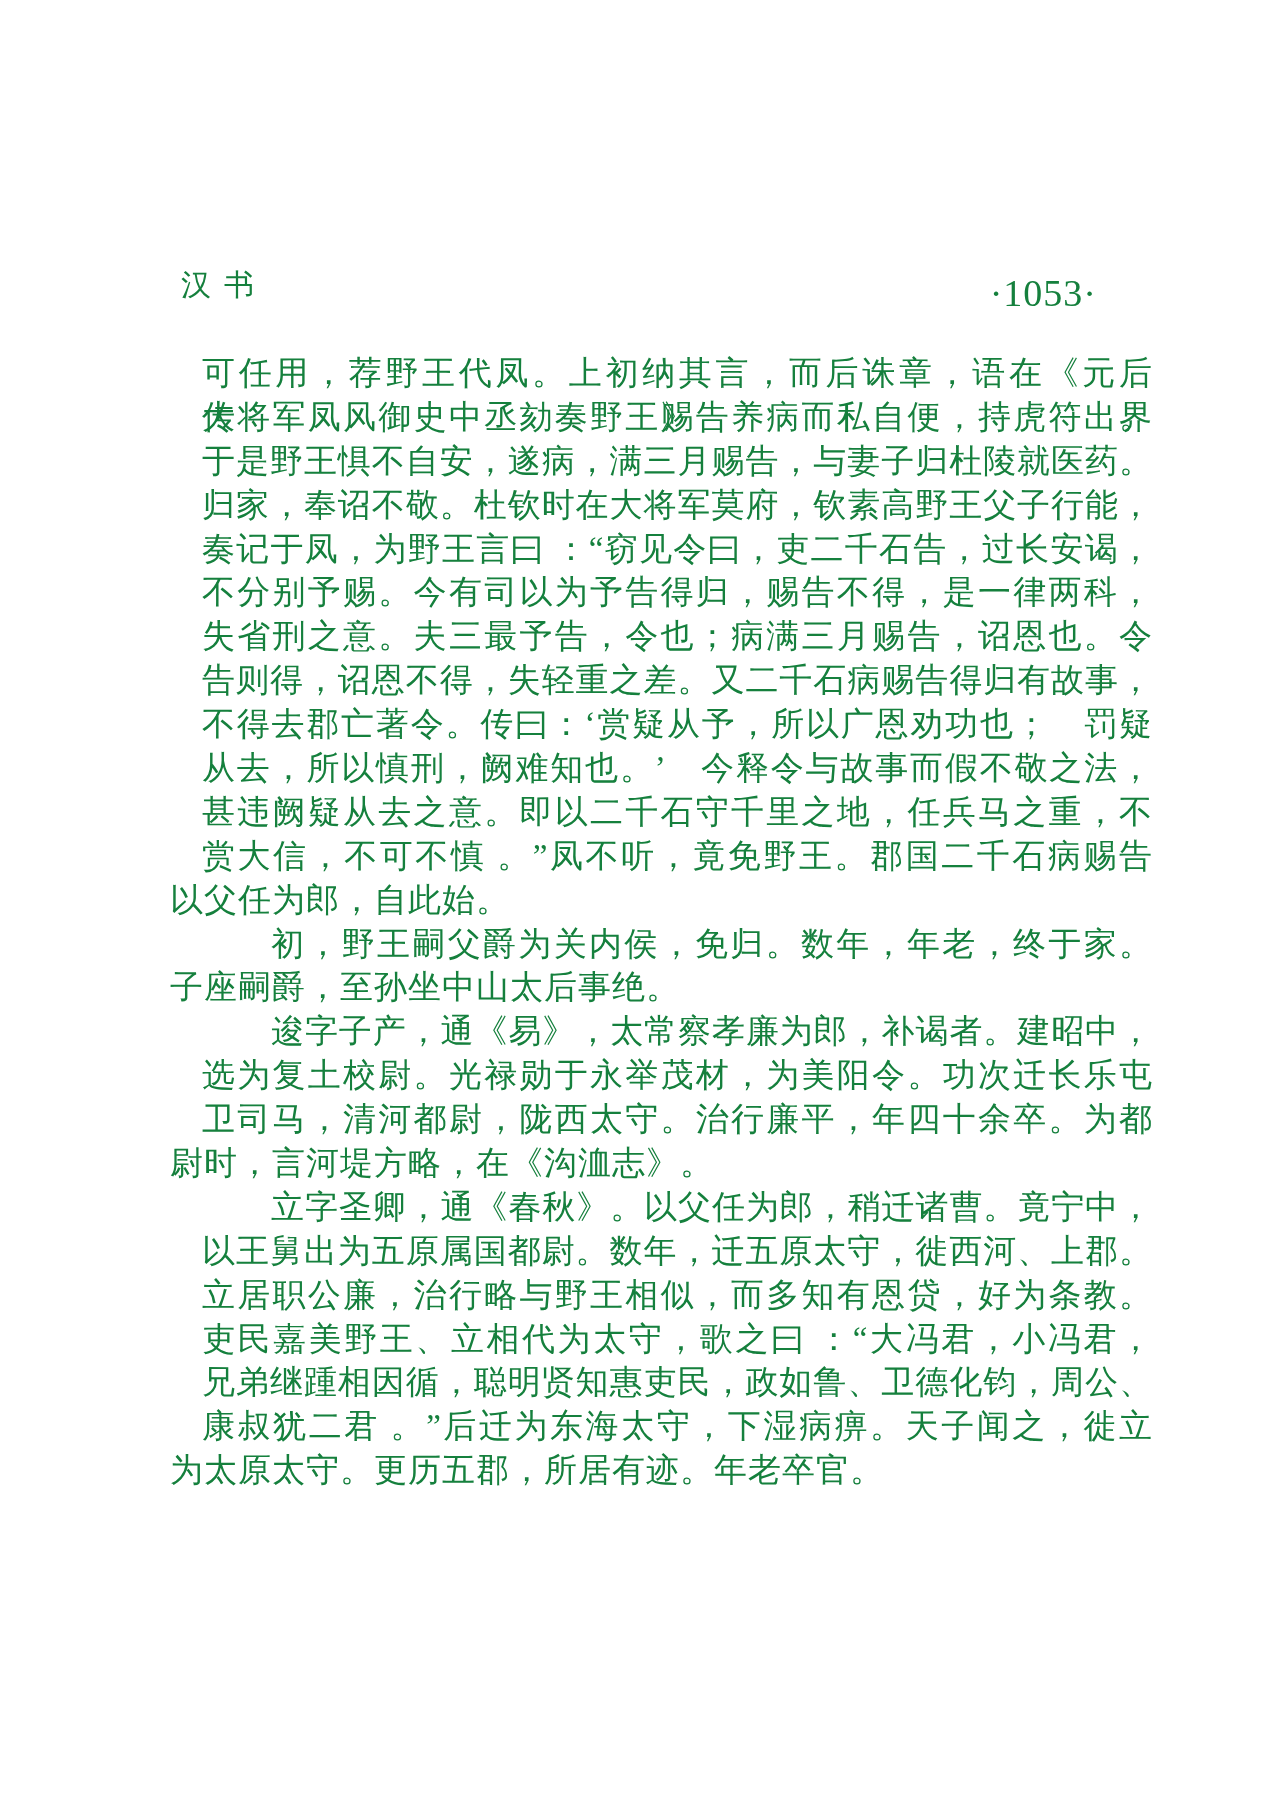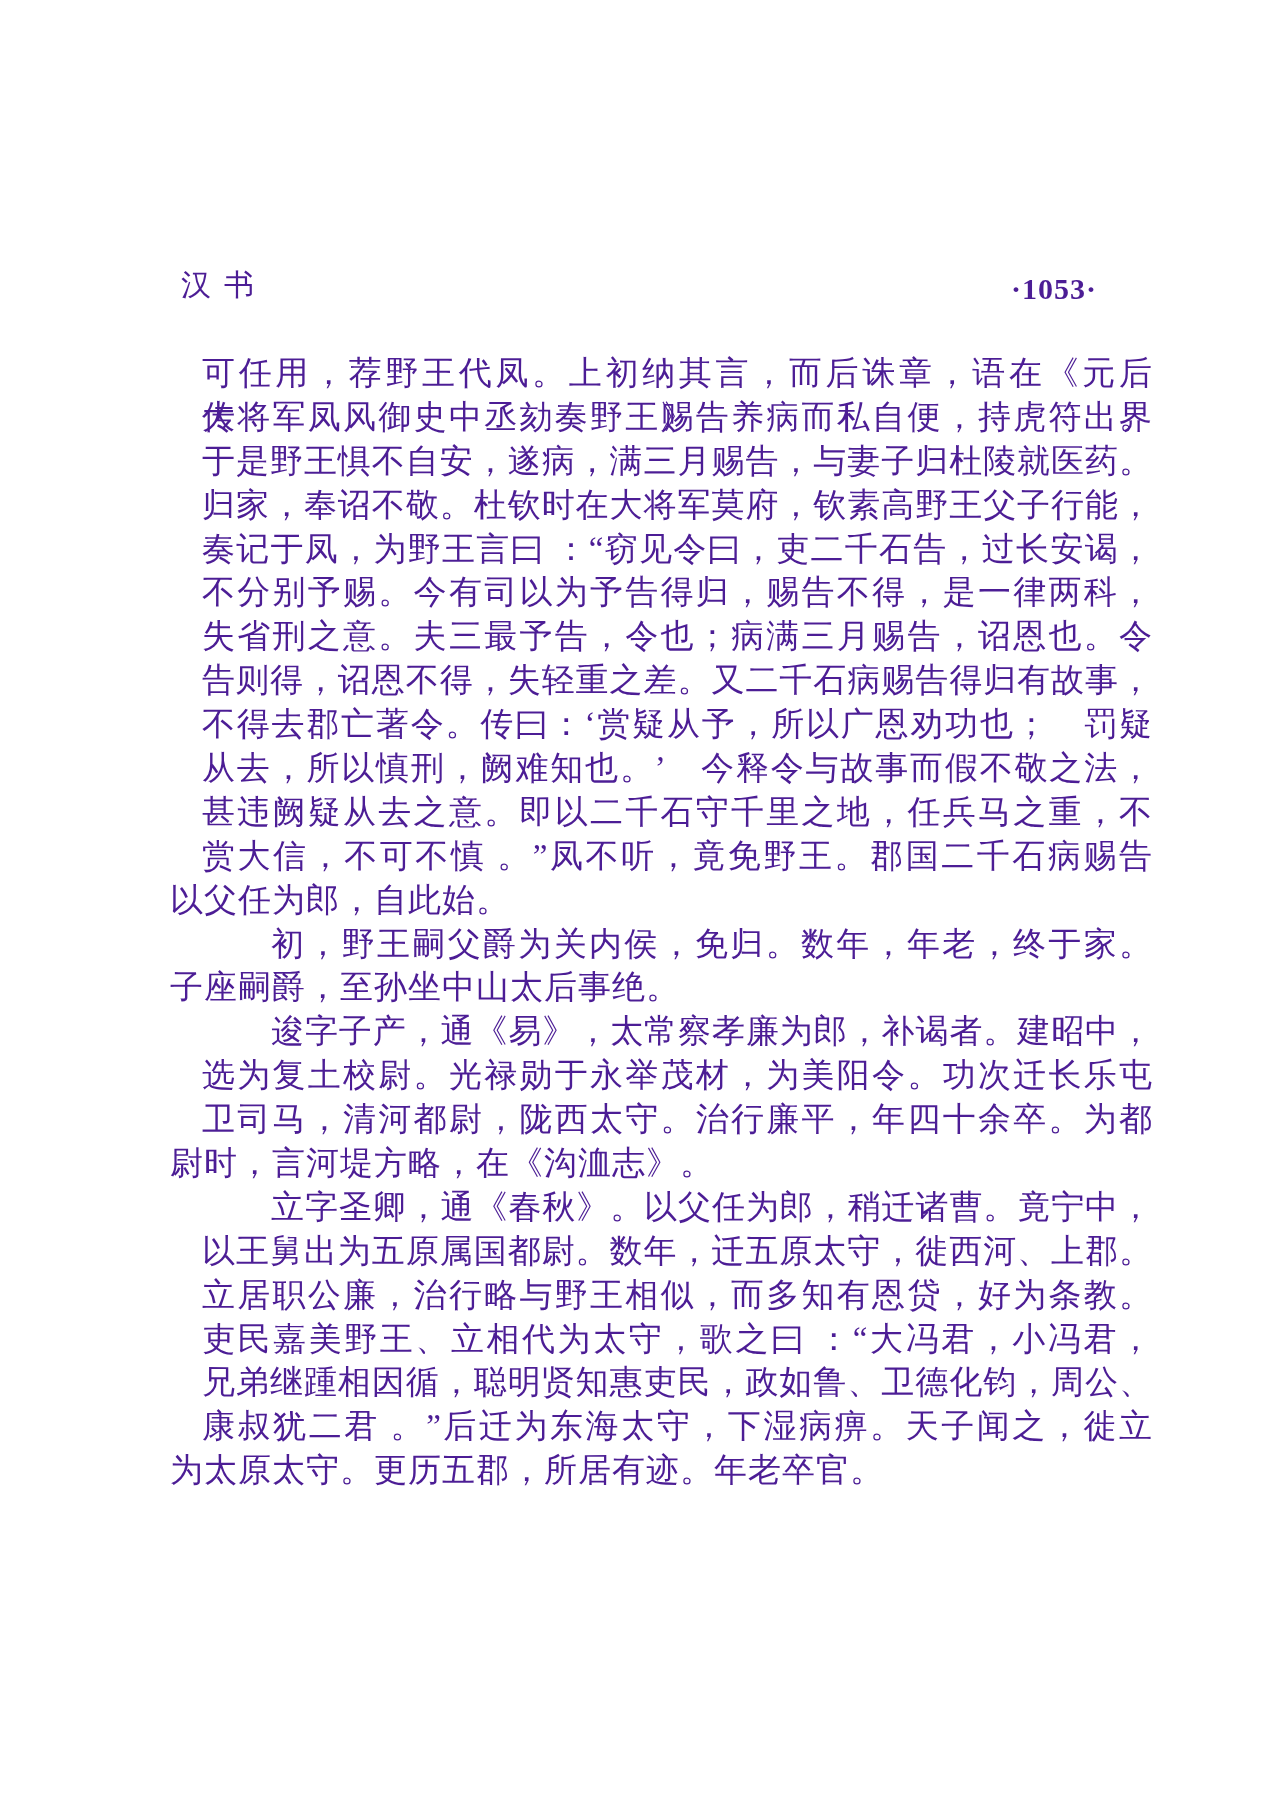--- a/index.html
+++ b/index.html
@@ -1,45 +1,44 @@
 <!DOCTYPE html>
 <html><head>
 <meta charset="utf-8">
 <style>
   html, body { margin: 0; padding: 0; background: #fff; }
   .page {
     position: relative;
     width: 1283px;
     height: 1795px;
     background: #ffffff;
-    color: #4c1d95;
+    color: #15803d;
     font-family: "Liberation Serif", "DejaVu Serif", serif;
     overflow: hidden;
   }
   .running-head {
     position: absolute;
     left: 0; right: 0; top: 268px;
     height: 40px;
   }
   .book-title {
     position: absolute;
     left: 181px;
     top: 2px;
     font-size: 30px;
     line-height: 1;
     letter-spacing: 13px;
   }
   .page-number {
     position: absolute;
     right: 186px;
     top: 6px;
-    font-size: 30px;
+    font-size: 38px;
     line-height: 1;
     letter-spacing: 1px;
-    font-weight: bold;
   }
   .body-text {
     position: absolute;
     left: 170px;
     top: 352px;
     width: 982px;
   }
   .line {
     font-size: 33px;
     height: 43.9px;

